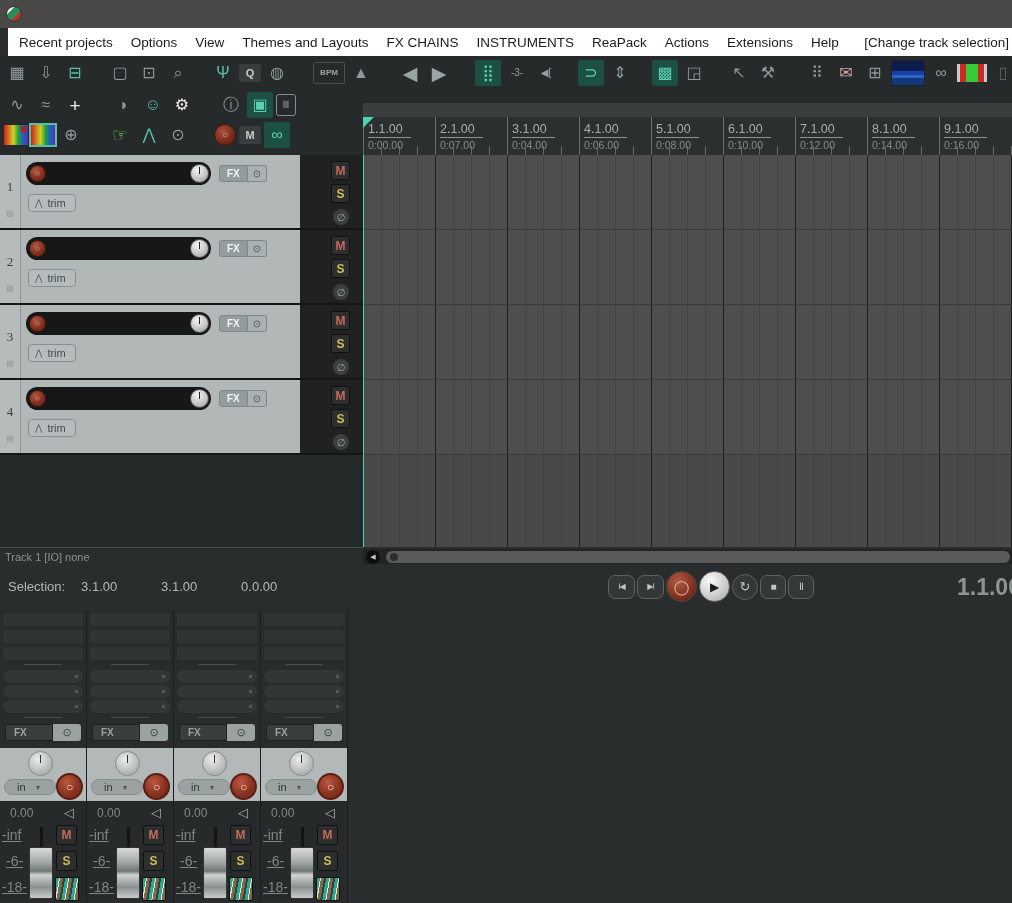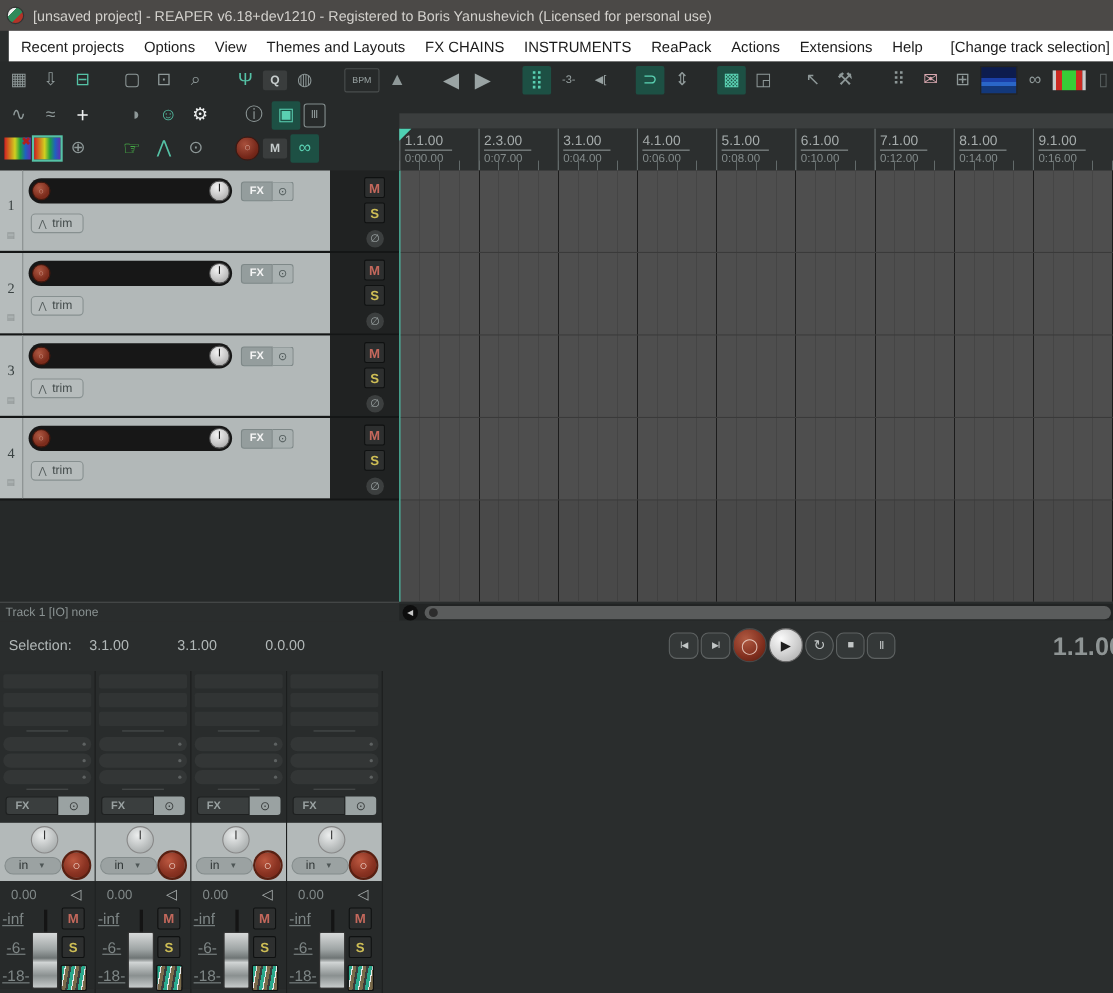--- a/index.html
+++ b/index.html
@@ -29,21 +29,21 @@
   .gap2 { margin-left:20px; }
   .big  { font-size:19px; color:#9aa4a4; }
   .tiny { font-size:10px; letter-spacing:0; color:#96a0a0; }
   .teal { color:#55c2a6; }
   .tealg{ color:#5ad0b2; }
   .white{ color:#eceeee; }
   .pink { color:#d8a8b0; }
   .dim  { color:#5a6262; }
   .active { background:#1d5044; border-radius:2px; color:#5ad0b2; }
   .mbox { background:#3a3d3d; border-radius:2px; width:22px; height:18px; font-size:11px; font-weight:bold; color:#c6cccc; }
-  .bpm  { font-size:8px; font-weight:normal; width:32px; color:#9aa4a4; border:1px solid #4a4e4e; border-radius:2px; height:22px; }
+  .bpm  { font-size:8px; font-weight:bold; width:32px; color:#9aa4a4; border:1px solid #4a4e4e; border-radius:2px; height:22px; }
   .boxed{ border:1px solid #848e8e; border-radius:3px; font-size:10px; height:22px; width:20px; }
   .thumb{ width:34px; background:linear-gradient(180deg,#0d1c4e 0 42%,#1a3fa8 42% 58%,#2a66c8 58% 72%,#13387a 72%); border:1px solid #222; }
   .xfade{ width:30px; height:18px; background:linear-gradient(90deg,#cc2a22 0 24%,#37cc37 24% 76%,#cc2a22 76%);
           border-left:3px solid #c8cccc; border-right:3px solid #c8cccc; }
   .rainbow { width:24px; height:20px; background:linear-gradient(90deg,#d02020,#d07820,#d0d020,#20a040,#2060c0,#6030b0);
              font-size:10px; font-weight:bold; color:#b02020; align-items:flex-start; justify-content:flex-end; }
   .sel  { outline:2px solid #55c2a6; outline-offset:0; }
   .green{ color:#4fd24f; font-size:18px; }
   .rec  { width:22px; height:22px; border-radius:50%;
           background:radial-gradient(circle at 38% 32%,#a8503c,#76281a 62%,#5a1e10);
@@ -163,21 +163,20 @@
   .mbtn { top:24px; color:#c4685c; }
   .sbtn { top:50px; color:#cdbd55; }
   .meter { position:absolute; right:7px; top:76px; width:24px; height:24px; border:1px solid #111; border-radius:2px;
            background:repeating-linear-gradient(100deg,#2aa98c 0 3px,#e8e8e8 3px 4px,#7a6a4a 4px 7px,#3a3d3d 7px 9px); }
 </style>
 </head>
 <body>
 
 <div class="titlebar">
   <span class="app-logo"></span>
-  <span class="title-text">[unsaved project] - REAPER v6.18+dev1210 - Registered to Boris Yanushevich (Licensed for personal use)</span>
 </div>
 
 <div class="menubar">
 
     <span class="menu-item">Recent projects</span>
 
     <span class="menu-item">Options</span>
 
     <span class="menu-item">View</span>
 
@@ -303,21 +302,21 @@
 
 <div class="marker-lane"></div>
 <div class="ruler">
 
     <div class="measure">
       <span class="m-bar">1.1.00</span>
       <span class="m-time">0:00.00</span>
     </div>
 
     <div class="measure">
-      <span class="m-bar">2.3.00</span>
+      <span class="m-bar">2.1.00</span>
       <span class="m-time">0:07.00</span>
     </div>
 
     <div class="measure">
       <span class="m-bar">3.1.00</span>
       <span class="m-time">0:04.00</span>
     </div>
 
     <div class="measure">
       <span class="m-bar">4.1.00</span>

